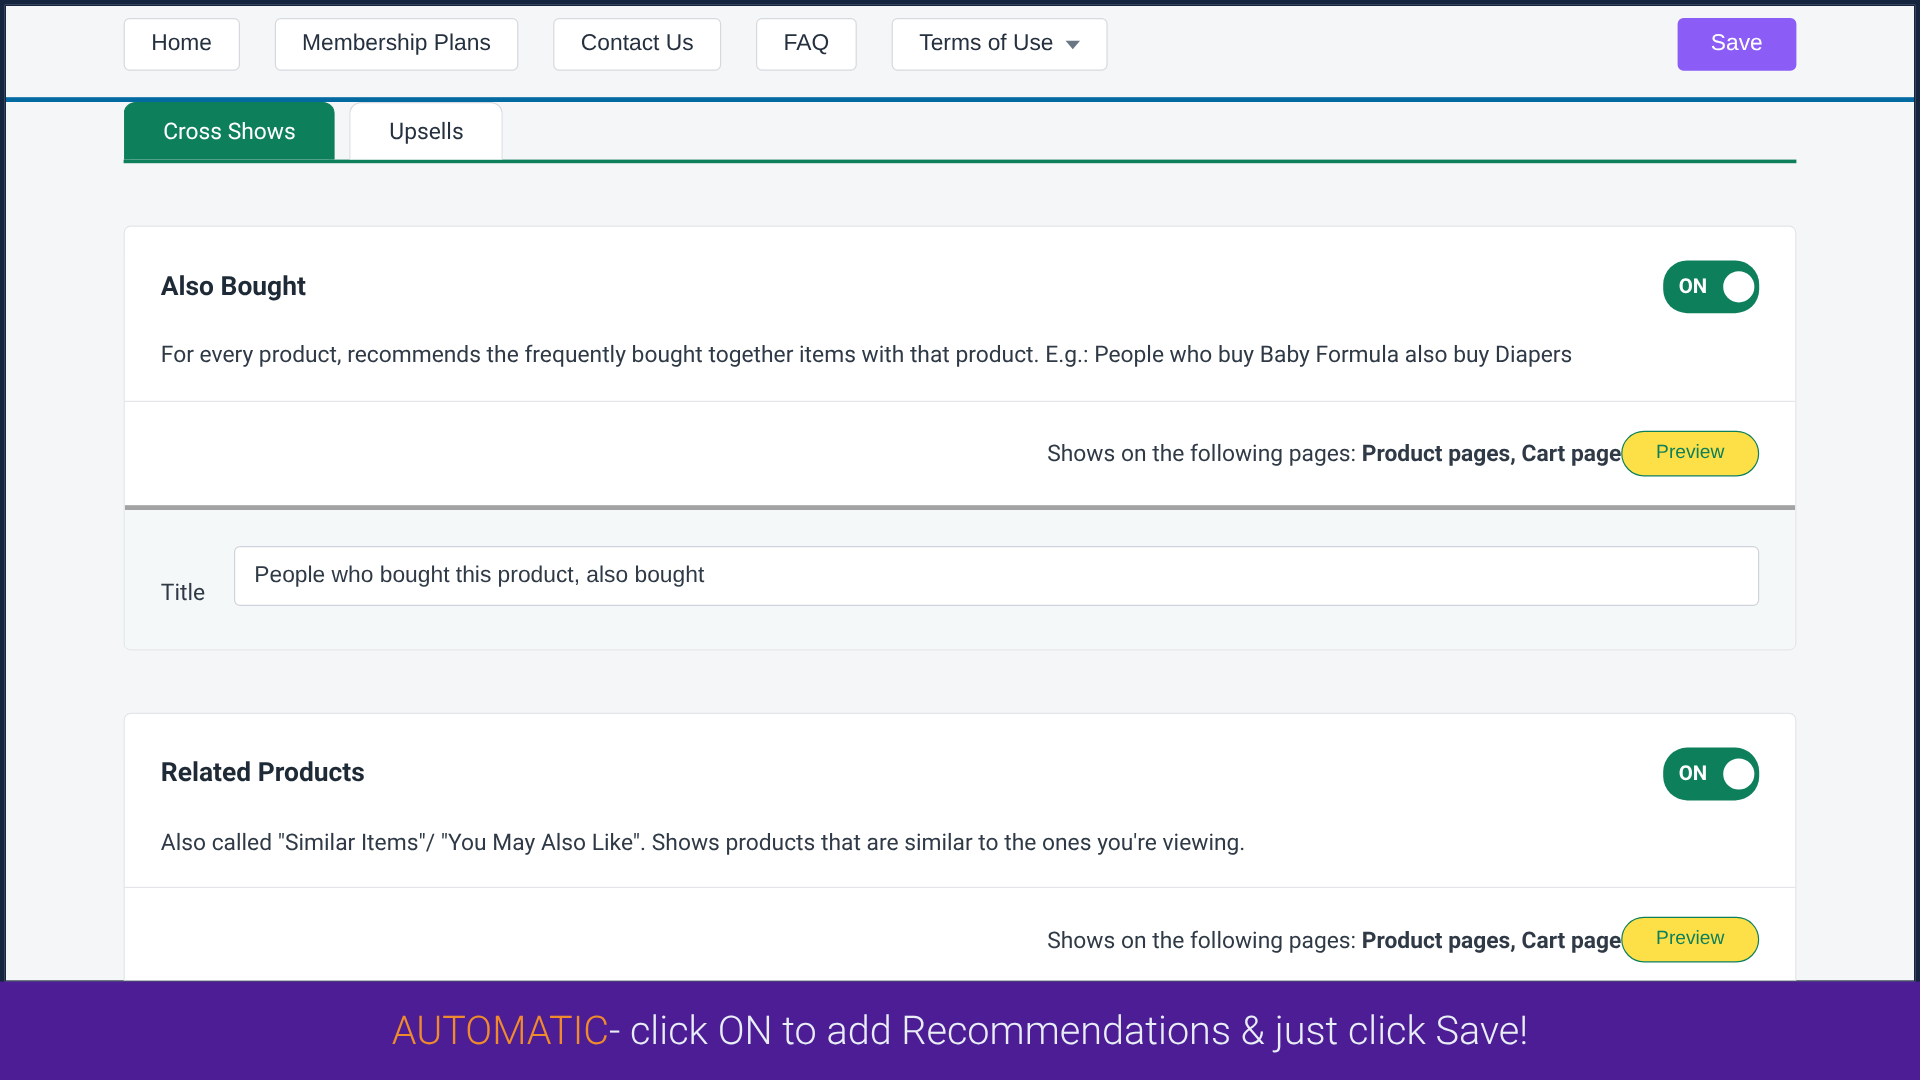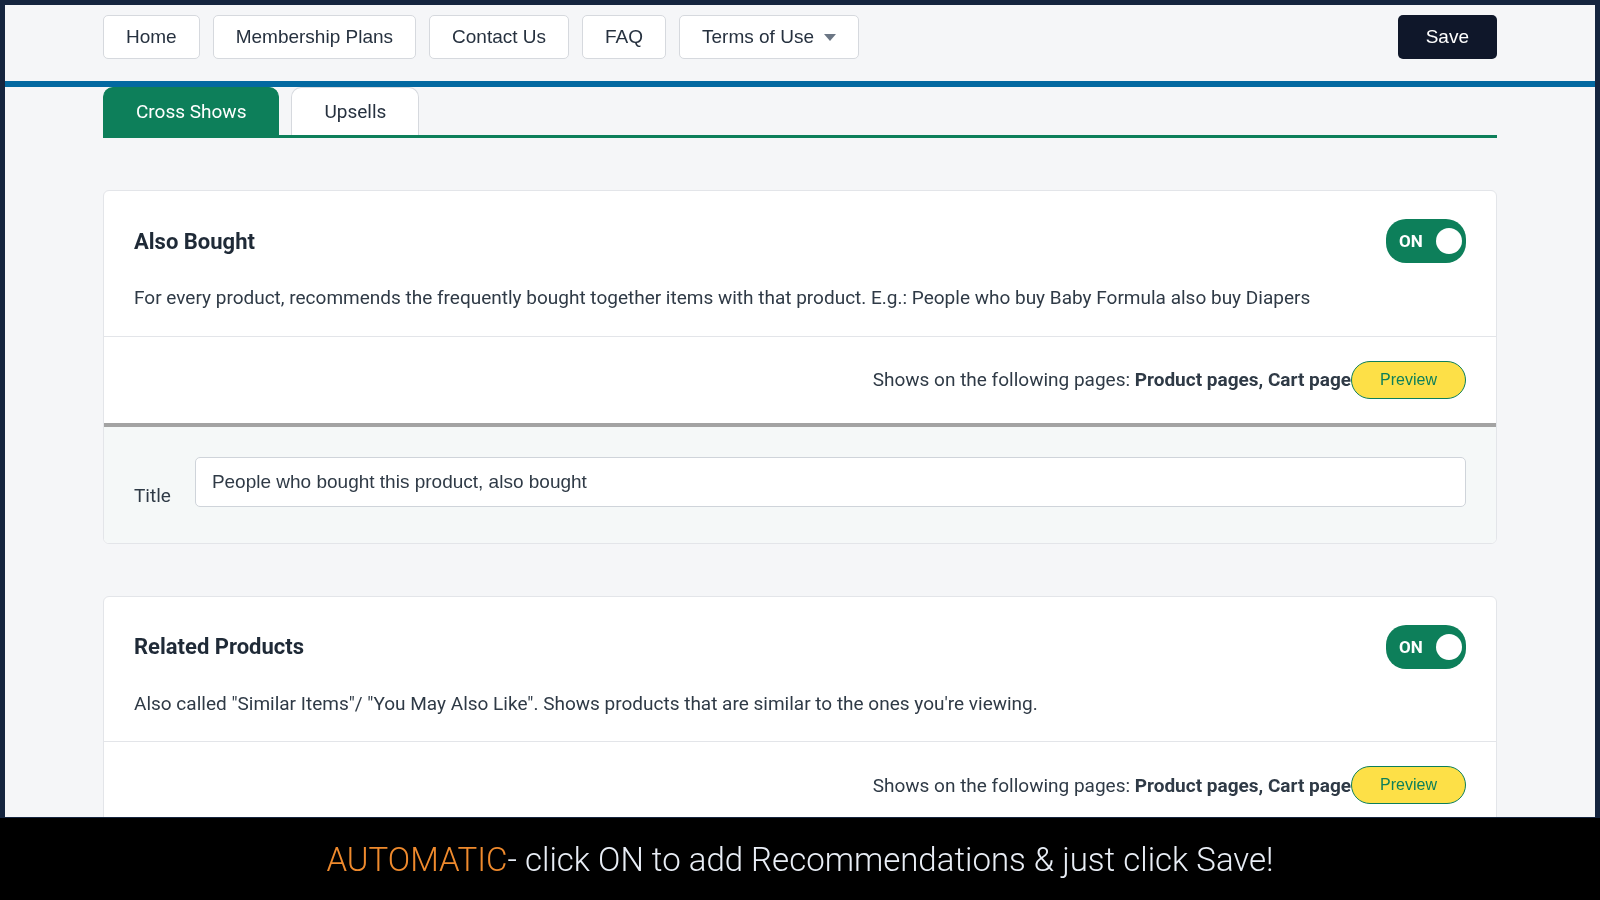--- a/index.html
+++ b/index.html
@@ -17,39 +17,40 @@
   right: 4px;
   bottom: 82px;
   background: #f5f6f8;
   border: 1.5px solid #15253f;
   overflow: hidden;
 }
 .topbar {
   display: flex;
   align-items: flex-start;
   padding: 10px 98px 22px 98px;
-  border-bottom: 6px solid #0369a1;
+  border-bottom: 4px solid #0369a1;
+  gap: 16px;
 }
 .nav-btn {
   background: #fff;
   border: 1px solid #d6d9de;
   border-radius: 5px;
   padding: 10px 22px;
   font-size: 19px;
   color: #26313f;
   margin-right: 13px;
   cursor: pointer;
   display: inline-flex;
   align-items: center;
   gap: 10px;
 }
 .nav-btn .caret { width: 0; height: 0; border-left: 6px solid transparent; border-right: 6px solid transparent; border-top: 7px solid #6b7684; }
 .save-btn {
   margin-left: auto;
-  background: #0f172a;
+  background: #8b5cf6;
   color: #fff;
   border: none;
   border-radius: 5px;
   padding: 11px 28px;
   font-size: 19px;
   cursor: pointer;
 }
 .tabs-wrap { padding: 0 98px; }
 .tabs {
   display: flex;
@@ -150,21 +151,21 @@
   border: 1px solid #cfd4da;
   border-radius: 5px;
   background: #fff;
   color: #2f3a46;
 }
 
 .footer {
   position: absolute;
   left: 0; right: 0; bottom: 0;
   height: 82px;
-  background: #000000;
+  background: #4c1d95;
   display: flex;
   align-items: center;
   justify-content: center;
   font-size: 33px;
   color: #e9eef6;
   font-weight: 300;
 }
 .footer .hl { color: #ef8a2d; }
 </style>
 </head>

